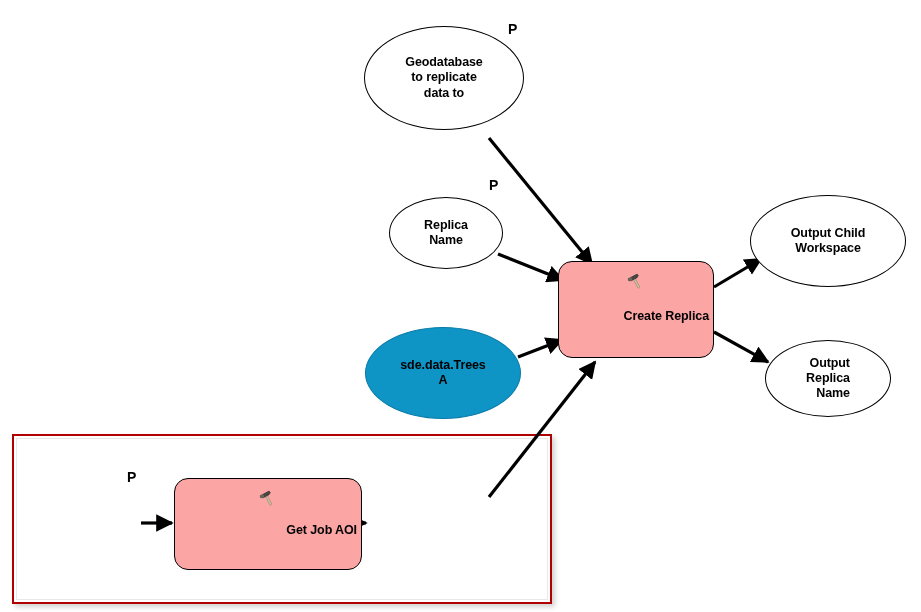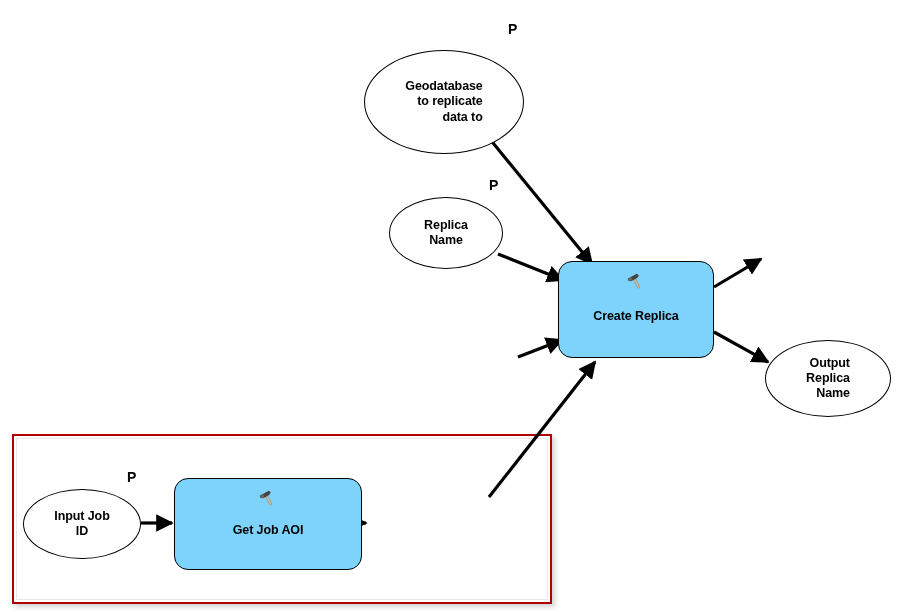--- a/index.html
+++ b/index.html
@@ -38,21 +38,22 @@
     border-radius: 50%;
     background: #ffffff;
   }
   .ellipse.filled {
     background: #0f94c6;
     border: 1.4px solid #0a7ba8;
   }
   .process {
     border: 1.6px solid #000000;
     border-radius: 14px;
-    background: #7dd3fc;
+    background: #fca5a5;
+    justify-content: flex-end;
   }
   .node-label {
     font-size: 12.5px;
     font-weight: bold;
     color: #000000;
     line-height: 1.22;
     letter-spacing: -0.1px;
     white-space: pre-line;
     padding: 0 4px;
   }
@@ -115,56 +116,60 @@
 
     <line x1="714" y1="287" x2="761" y2="259" stroke="#000000" stroke-width="3.2" marker-end="url(#arrowhead)"></line>
 
     <line x1="714" y1="332" x2="768" y2="362" stroke="#000000" stroke-width="3.2" marker-end="url(#arrowhead)"></line>
 
     <line x1="141" y1="523" x2="172" y2="523" stroke="#000000" stroke-width="3.2" marker-end="url(#arrowhead)"></line>
 
     <line x1="330" y1="523" x2="366" y2="523" stroke="#000000" stroke-width="3.2" marker-end="url(#arrowhead)"></line>
   </svg>
 
-  <div class="node ellipse" style="left:364px; top:50px; width:160px; height:104px;text-align:right;">
+  <div class="node ellipse" style="left:364px; top:26px; width:160px; height:104px;">
     <span class="node-label">Geodatabase
 to replicate
 data to</span>
   </div>
   <span class="p-flag" style="left:508px; top:22px;">P</span>
 
   <div class="node ellipse" style="left:389px; top:197px; width:114px; height:72px;">
     <span class="node-label">Replica
 Name</span>
   </div>
   <span class="p-flag" style="left:489px; top:178px;">P</span>
 
+  <div class="node ellipse filled" style="left:365px; top:327px; width:156px; height:92px;">
+    <span class="node-label">sde.data.Trees
+A</span>
+  </div>
 
   <div class="node process" style="left:558px; top:261px; width:156px; height:97px;">
     <svg class="hammer-icon" viewBox="0 0 24 24" xmlns="http://www.w3.org/2000/svg">
       <g transform="rotate(-28 12 12)">
         <rect x="10.6" y="6" width="2.6" height="14" rx="0.6" fill="#cdbfa2" stroke="#8d7f63" stroke-width="0.6"></rect>
         <path d="M5.5 4.2 L17.5 4.2 L18.2 6.4 L15.6 8.0 L7.6 8.0 L5.0 6.4 Z" fill="#4a4742" stroke="#2b2925" stroke-width="0.6"></path>
         <path d="M5.5 4.2 L9.8 4.2 L9.0 7.9 L7.6 8.0 L5.0 6.4 Z" fill="#6c675f"></path>
       </g>
     </svg>
     <span class="node-label">Create Replica</span>
   </div>
 
+  <div class="node ellipse" style="left:750px; top:195px; width:156px; height:92px;">
+    <span class="node-label">Output Child
+Workspace</span>
+  </div>
 
   <div class="node ellipse" style="left:765px; top:340px; width:126px; height:77px;text-align:right;">
     <span class="node-label">Output
 Replica
 Name</span>
   </div>
 
-  <div class="node ellipse" style="left:23px; top:489px; width:118px; height:70px;">
-    <span class="node-label">Input Job
-ID</span>
-  </div>
   <span class="p-flag" style="left:127px; top:470px;">P</span>
 
   <div class="node process" style="left:174px; top:478px; width:188px; height:92px;">
     <svg class="hammer-icon" viewBox="0 0 24 24" xmlns="http://www.w3.org/2000/svg">
       <g transform="rotate(-28 12 12)">
         <rect x="10.6" y="6" width="2.6" height="14" rx="0.6" fill="#cdbfa2" stroke="#8d7f63" stroke-width="0.6"></rect>
         <path d="M5.5 4.2 L17.5 4.2 L18.2 6.4 L15.6 8.0 L7.6 8.0 L5.0 6.4 Z" fill="#4a4742" stroke="#2b2925" stroke-width="0.6"></path>
         <path d="M5.5 4.2 L9.8 4.2 L9.0 7.9 L7.6 8.0 L5.0 6.4 Z" fill="#6c675f"></path>
       </g>
     </svg>

